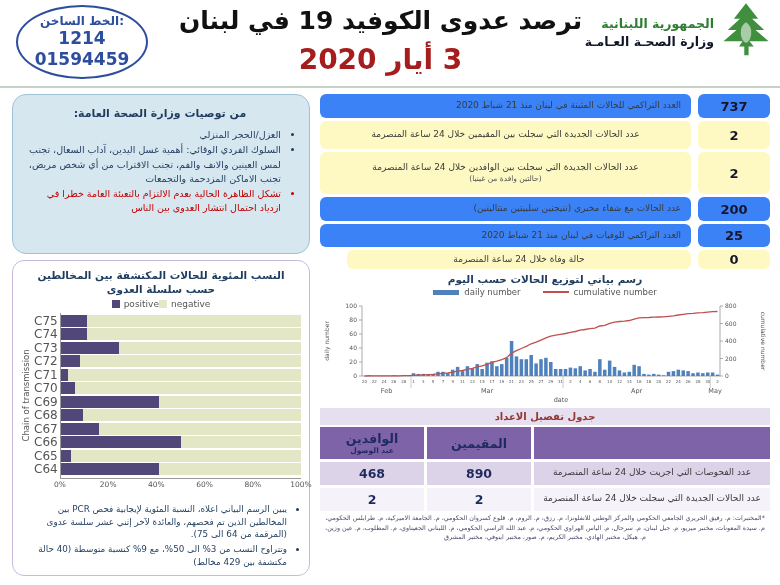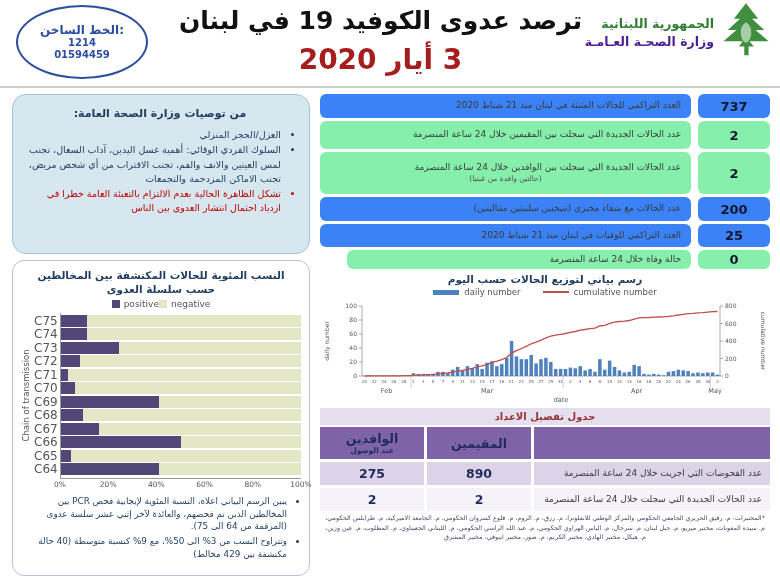--- a/index.html
+++ b/index.html
@@ -7,28 +7,28 @@
          font-family: "DejaVu Sans", sans-serif; }
   .page { position: relative; width: 780px; height: 466px; background: #fff; }
 
   
   .header { position: relative; height: 86px; }
   .hotline { position: absolute; left: 16px; top: 5px; width: 132px; height: 74px;
              border: 2.5px solid #2d4d9e; border-radius: 50%;
              display: flex; flex-direction: column; align-items: center; justify-content: center;
              color: #2d4d9e; text-align: center; }
   .hotline .hl-label { font-size: 12px; font-weight: bold; }
-  .hotline .hl-num { font-size: 10px; font-weight: bold; line-height: 1.25; }
+  .hotline .hl-num { font-size: 17px; font-weight: bold; line-height: 1.25; }
   .title-block { position: absolute; left: 160px; right: 179px; top: 6px; text-align: center; }
   .main-title { font-size: 25px; font-weight: bold; color: #111; direction: rtl; }
   .report-date { font-size: 28px; font-weight: bold; color: #a51d1d; margin-top: 8px; direction: rtl; }
   .logo { position: absolute; right: 8px; top: 1px; display: flex; align-items: center; gap: 6px; }
   .logo-text { text-align: right; direction: rtl; }
   .logo-line1 { color: #2e7d32; font-weight: bold; font-size: 12.5px; }
-  .logo-line2 { color: #4c1d95; font-weight: bold; font-size: 12.5px; margin-top: 3px; }
+  .logo-line2 { color: #0f172a; font-weight: bold; font-size: 12.5px; margin-top: 3px; }
   .divider { height: 2px; background: #c6d2c6; }
 
   
   .content { display: flex; padding: 6px 10px 0 12px; gap: 10px; }
   .left-col { width: 298px; flex: none; }
   .right-col { flex: 1; min-width: 0; }
 
   
   .reco { background: #d6e7f0; border: 1.5px solid #9fc3d6; border-radius: 14px;
           padding: 8px 12px 10px 10px; color: #1f3c5f; direction: rtl; min-height: 160px; }
@@ -53,55 +53,55 @@
   .chain-cats { width: 26px; flex: none; }
   .chain-cats div { height: 12px; margin: 1.5px 0; font-size: 12px; color: #555;
                     text-align: right; padding-right: 4px; line-height: 12px; }
   .chain-tracks { flex: 1; border-left: 1px solid #999; border-bottom: 1px solid #999;
                   padding-bottom: 1px; }
   .track { height: 12px; margin: 1.5px 0; background: #e3e7c5; position: relative; }
   .track .pos { position: absolute; left: 0; top: 0; bottom: 0; background: #524779; }
   .chain-xaxis { position: relative; height: 12px; margin-left: 39px; }
   .chain-xaxis span { position: absolute; top: 1px; transform: translateX(-50%);
                       font-size: 7.5px; color: #555; }
-  .chain-notes { margin-top: 4px; direction: rtl; color: #1f3c5f; }
+  .chain-notes { margin-top: 12px; direction: rtl; color: #1f3c5f; }
   .chain-notes ul { padding-right: 14px; }
   .chain-notes li { font-size: 8.8px; line-height: 1.45; margin-bottom: 2px; }
 
   
   .stats { margin-bottom: 4px; }
   .stat-row { display: flex; gap: 7px; margin-bottom: 3px; align-items: stretch; }
   .stat-label { flex: 1; border-radius: 6px; direction: rtl; display: flex;
                 flex-direction: column; justify-content: center;
                 padding: 2px 10px; font-size: 9px; color: #3a3a3a; line-height: 1.3; }
   .stat-sub { font-size: 7.5px; text-align: center; color: #555; }
   .stat-num { width: 72px; flex: none; border-radius: 6px; display: flex;
               align-items: center; justify-content: center;
               font-size: 13px; font-weight: bold; color: #15152d; }
   .shade-dark { background: #3b82f6; }
-  .shade-light { background: #86efac; }
+  .shade-light { background: #fef9c3; align-items: center; }
 
   
   .epi-title { text-align: center; direction: rtl; color: #1f3c5f; font-weight: bold;
                font-size: 10.5px; margin: 4px 0 2px; }
   .epi-legend { display: flex; justify-content: center; align-items: center; gap: 22px;
                 font-size: 8.5px; color: #555; margin-bottom: 1px; }
   .epi-legend .li { display: flex; align-items: center; gap: 5px; }
   .sw-daily { width: 26px; height: 5px; background: #4f81bd; }
   .sw-cum { width: 26px; height: 2px; background: #c0504d; }
   #epi-svg { display: block; width: 100%; }
 
   
   .dtable { margin-top: 2px; }
   .dtable-title { background: #e6dff0; color: #943634; font-weight: bold; font-size: 10px;
                   text-align: center; direction: rtl; padding: 3px 0; border-bottom: 2px solid #fff; }
   .trow { display: flex; direction: rtl; gap: 3px; margin-bottom: 3px; }
   .tcell { padding: 4px 8px; }
   .tcell.lab { flex: 1; font-size: 9px; color: #3a3a3a; line-height: 1.35;
-               display: flex; flex-direction: column; justify-content: center; }
+               display: flex; justify-content: center; }
   .tcell.val { width: 104px; flex: none; display: flex; flex-direction: column;
                align-items: center; justify-content: center; }
   .thead .tcell { background: #7e63a8; color: #fff; font-weight: bold; font-size: 10px; }
   .thead .sub { font-size: 7.5px; font-weight: bold; }
   .trow.r1 .tcell { background: #dcd3e8; }
   .trow.r2 .tcell { background: #f5f2f9; }
   .trow .val { font-size: 12.5px; font-weight: bold; color: #1f2a5e; }
 
   
   .footnote { direction: rtl; text-align: center; font-size: 6.4px; color: #4a4a6a;
@@ -448,21 +448,21 @@
               <div class="tcell val">
                 <div>الوافدين</div>
                 <div class="sub">عند الوصول</div>
               </div>
             </div>
             <div class="trow r1">
               <div class="tcell lab">
                 <div>عدد الفحوصات التي اجريت خلال 24 ساعة المنصرمة</div>
               </div>
               <div class="tcell val">890</div>
-              <div class="tcell val">275</div>
+              <div class="tcell val">468</div>
             </div>
             <div class="trow r2">
               <div class="tcell lab">
                 <div>عدد الحالات الجديدة التي سجلت خلال 24 ساعة المنصرمة</div>
               </div>
               <div class="tcell val">2</div>
               <div class="tcell val">2</div>
             </div>
           </div>
       </div>

